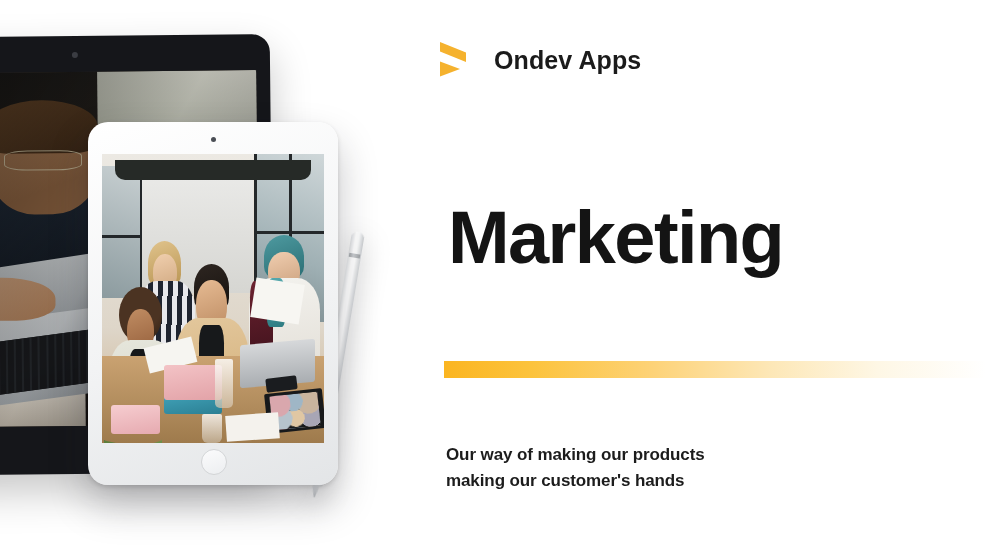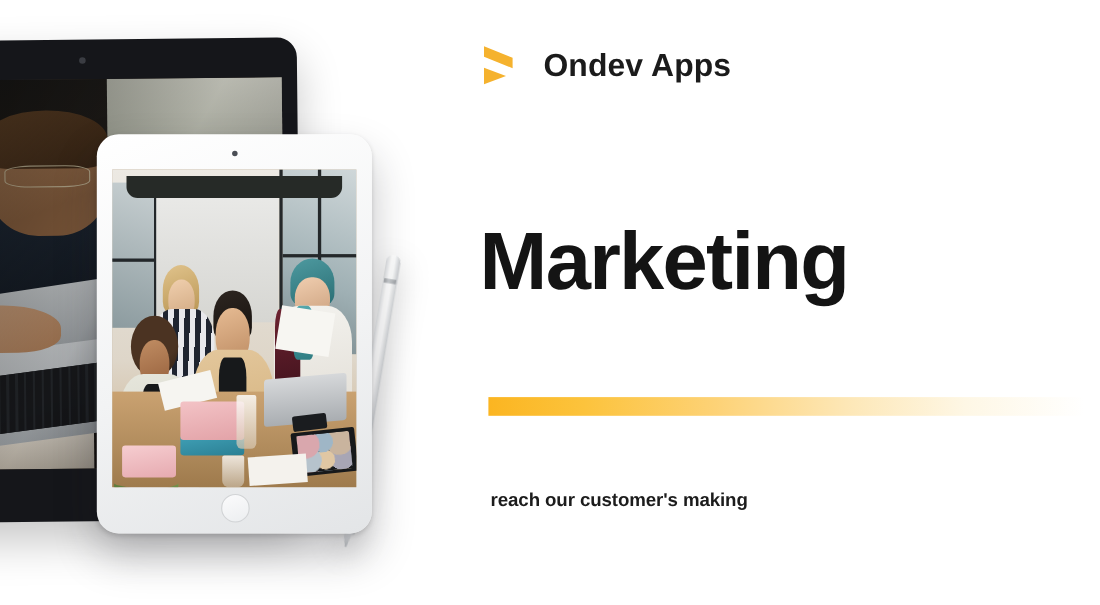--- a/index.html
+++ b/index.html
@@ -376,30 +376,30 @@
   .brand {
     position: absolute;
     left: 436px;
     top: 38px;
     display: flex;
     align-items: center;
     gap: 14px;
   }
   .brand-mark { width: 44px; height: 44px; display: block; }
   .brand-name {
-    font-size: 29px;
+    font-size: 25px;
     font-weight: 700;
     color: #1b1b1b;
     letter-spacing: 0.1px;
     white-space: nowrap;
   }
 
   .headline {
     position: absolute;
-    left: 436px;
+    left: 448px;
     top: 152px;
     width: 540px;
     font-size: 74px;
     line-height: 0.98;
     font-weight: 700;
     color: #141414;
     letter-spacing: -1.6px;
     white-space: nowrap;
   }
   .headline .hl-line { display: block; }
@@ -529,16 +529,17 @@
     <span class="brand-name">Ondev Apps</span>
   </div>
 
   <h1 class="headline">
     <span class="hl-line">Marketing</span>
   </h1>
 
   <div class="rule"></div>
 
   <div class="subtitle">
-    <span class="st-line">reach our customer's making</span>
+    <span class="st-line">Our way of making our products</span>
+    <span class="st-line">making our customer's hands</span>
   </div>
 
 </div>
 
 </body></html>

